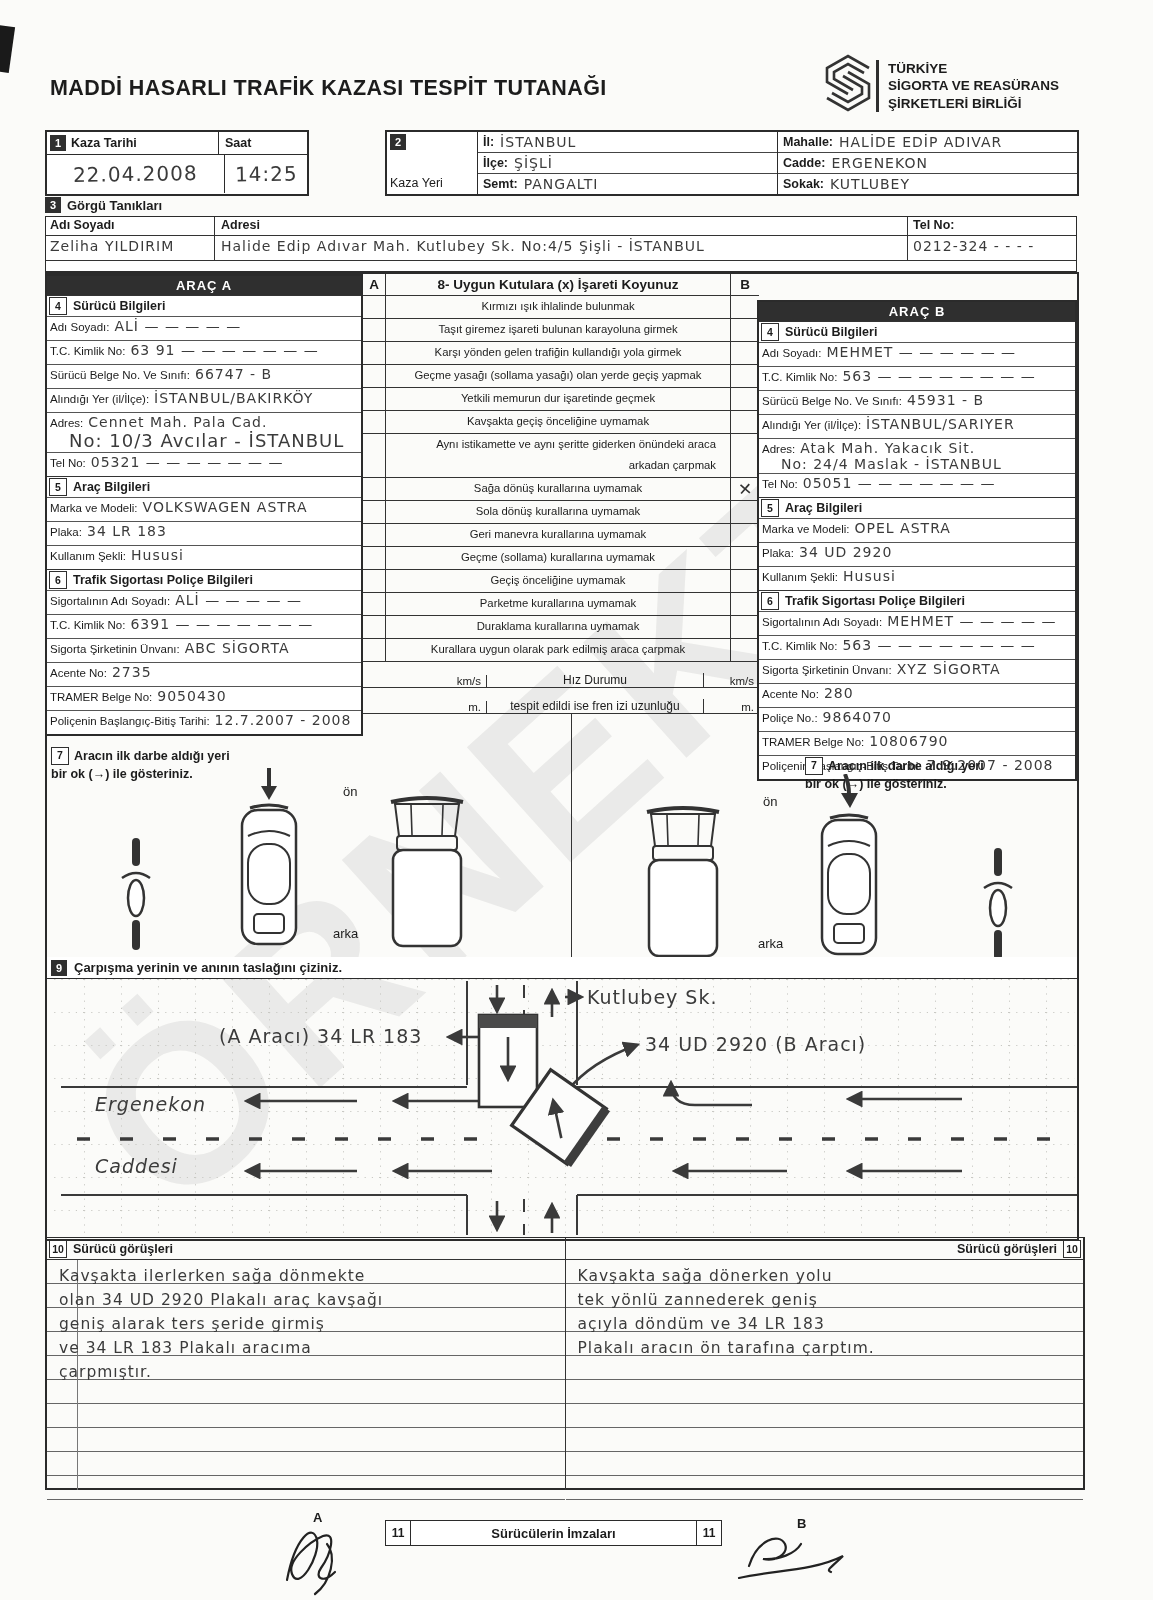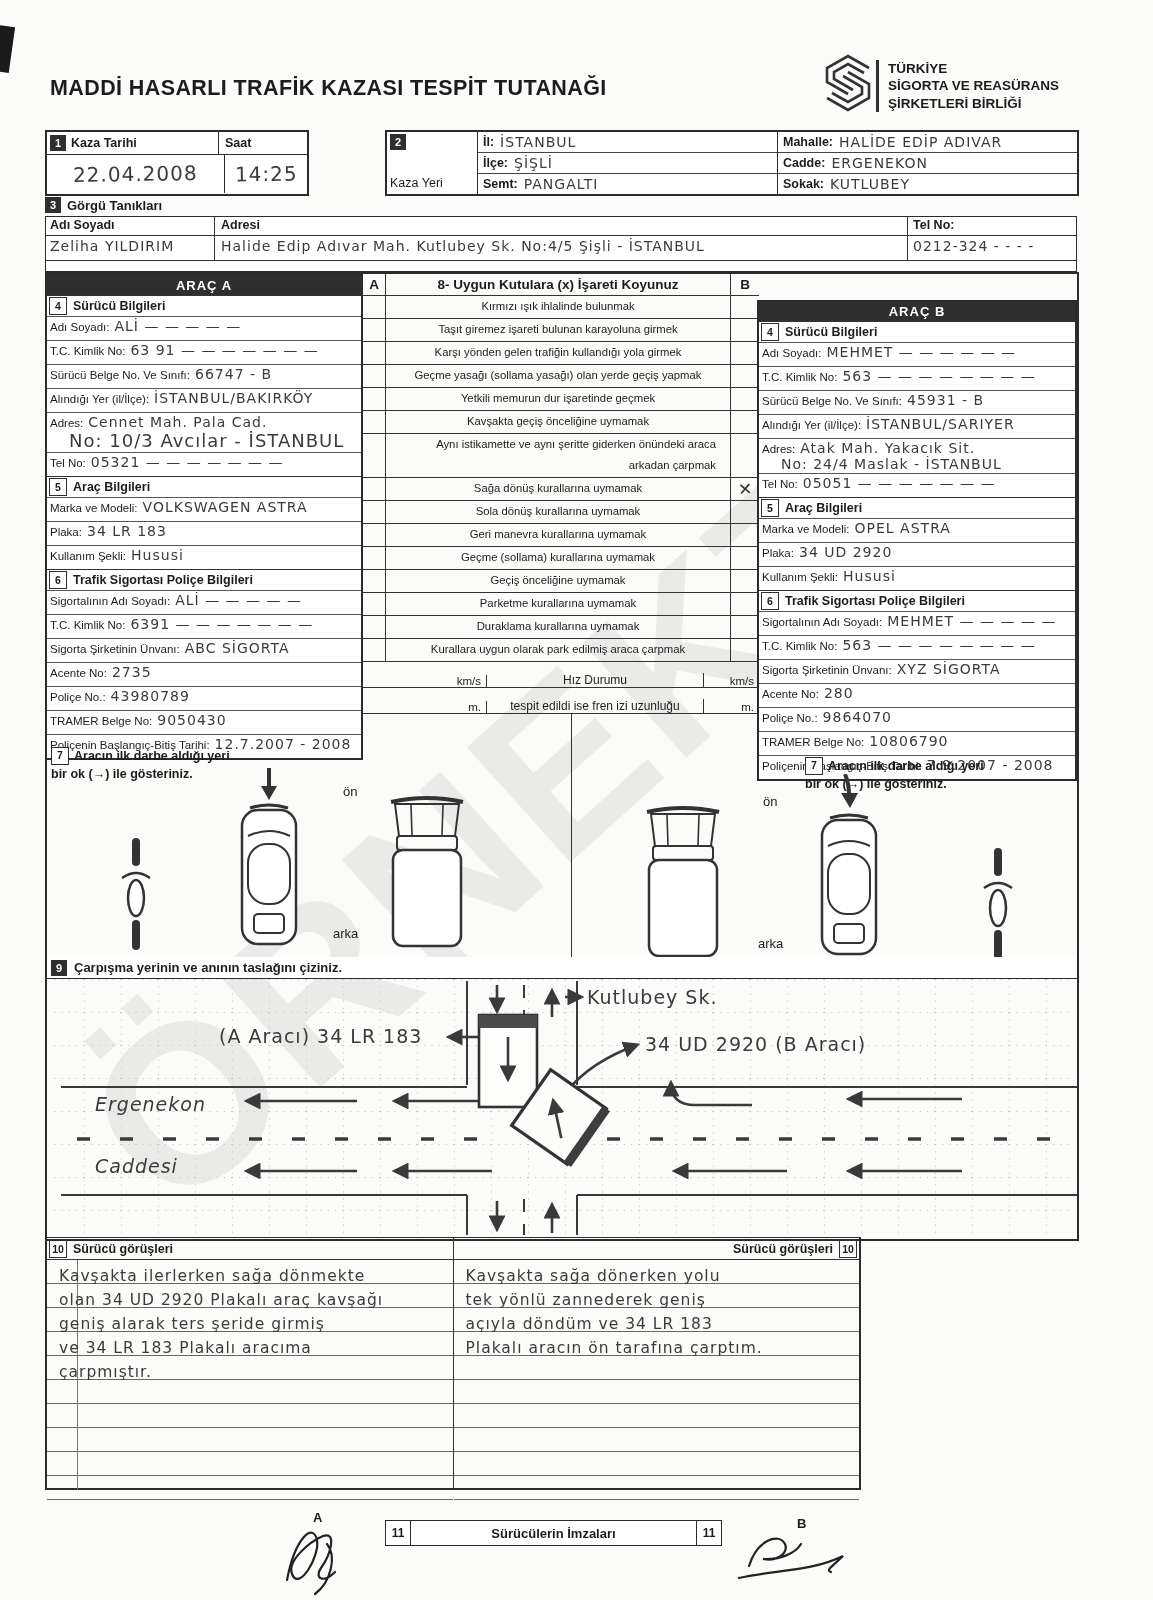--- a/index.html
+++ b/index.html
@@ -88,21 +88,21 @@
   #panel7b{left:526px;top:480px;width:504px;height:203px;}
   .p7head{position:absolute;font-size:12.5px;font-weight:bold;line-height:1.45;}
   .p7head .hl{display:flex;align-items:center;gap:5px;}
   .onarka{position:absolute;font-size:13px;}
   
   #sec9bar{position:absolute;left:0;top:683px;width:1030px;height:22px;border-bottom:1.5px solid #2b2b2b;
            display:flex;align-items:center;gap:7px;padding-left:4px;box-sizing:border-box;font-size:13px;font-weight:bold;background:#fff;}
   #sketch{position:absolute;left:0;top:705px;}
   .sk-text{font-family:"DejaVu Sans",sans-serif;fill:#3b3b3b;font-size:19px;letter-spacing:1px;}
   
-  #opin{left:45px;top:1237px;width:816px;height:253px;border:2px solid #2b2b2b;border-top-width:1.5px;box-sizing:border-box;background:transparent;}
+  #opin{left:45px;top:1237px;width:1040px;height:253px;border:2px solid #2b2b2b;border-top-width:1.5px;box-sizing:border-box;background:transparent;}
   #opin .hd{display:flex;height:21px;border-bottom:1px solid #333;}
   #opin .hd .lh{flex:1;display:flex;align-items:center;gap:6px;padding-left:2px;font-size:12.5px;font-weight:bold;border-right:1.5px solid #333;}
   #opin .hd .rh{flex:1;display:flex;align-items:center;justify-content:flex-end;gap:6px;padding-right:2px;font-size:12.5px;font-weight:bold;}
   #opin .cols{display:flex;height:230px;}
   #opin .ocol{flex:1;position:relative;}
   #opin .ocol.left{border-right:1.5px solid #333;}
   .rule{height:23px;border-bottom:1px solid #666;padding-left:12px;display:flex;align-items:flex-end;overflow:visible;}
   .rule .hw{font-size:15.5px;white-space:nowrap;transform:translateY(2px);}
   #opin .innerline{position:absolute;left:30px;top:0;height:100%;border-left:1px solid #777;}
   
@@ -241,21 +241,20 @@
         </div>
       <div class="secrow">
           <span class="nbox">6</span>
           <span>Trafik Sigortası Poliçe Bilgileri</span>
         </div>
       <div id="a-s6">
           <div class="frow"><span class="flabel">Sigortalının Adı Soyadı:</span><span class="hw">ALİ  — — — — —</span></div>
           <div class="frow"><span class="flabel">T.C. Kimlik No:</span><span class="hw">6391 — — —  — — — —</span></div>
           <div class="frow"><span class="flabel">Sigorta Şirketinin Ünvanı:</span><span class="hw">ABC SİGORTA</span></div>
           <div class="frow"><span class="flabel">Acente No:</span><span class="hw">2735</span></div>
-          <div class="frow"><span class="flabel">Poliçe No.:</span><span class="hw">43980789</span></div>
           <div class="frow"><span class="flabel">TRAMER Belge No:</span><span class="hw">9050430</span></div>
           <div class="frow"><span class="flabel">Poliçenin Başlangıç-Bitiş Tarihi:</span><span class="hw">12.7.2007 - 2008</span></div>
         </div>
     </div>
 
     <div id="cklist">
       <div id="ck-title">
         <div class="a">A</div>
         <div class="t">8- Uygun Kutulara (x) İşareti Koyunuz</div>
         <div class="bcol">B</div>

